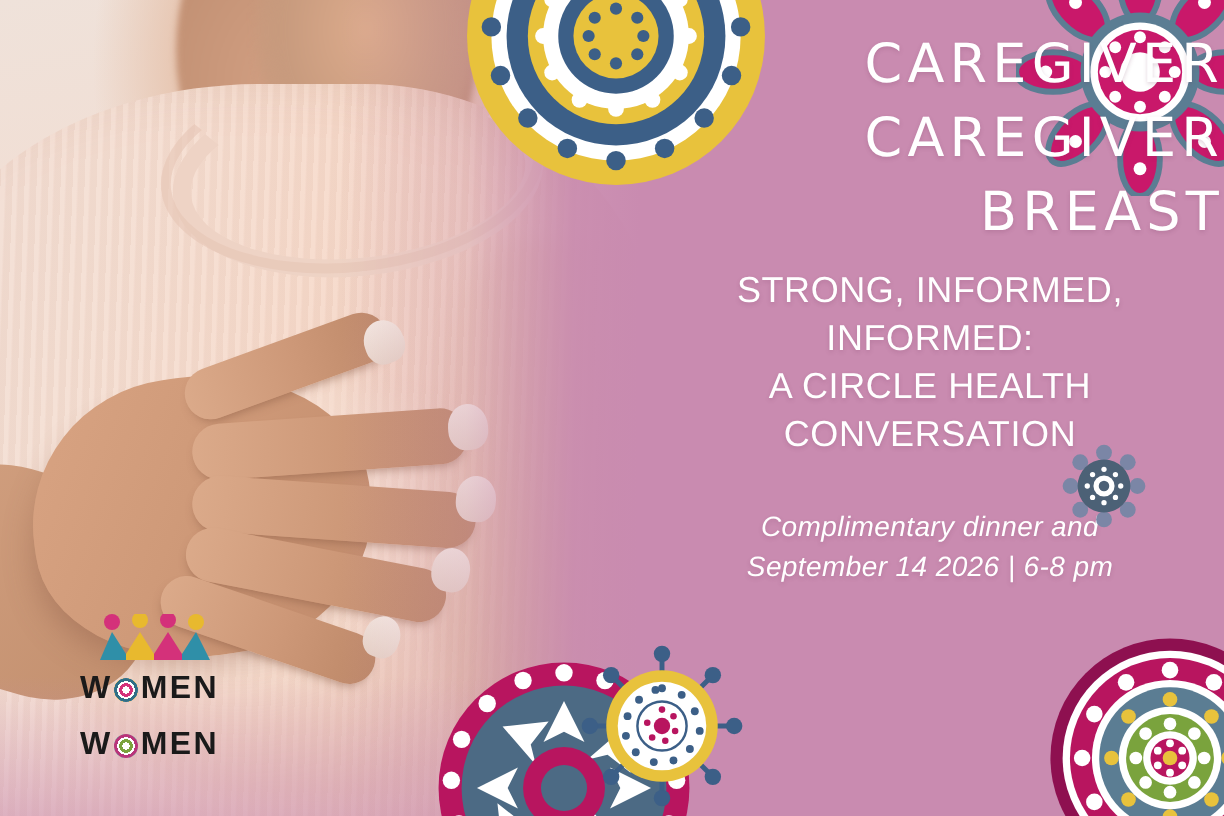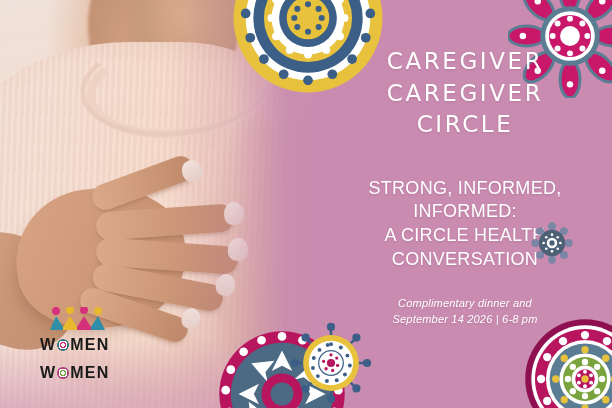--- a/index.html
+++ b/index.html
@@ -156,38 +156,39 @@
   }
   .logo-o.b{background:radial-gradient(circle,#fff 0 22%,#7aa33d 22% 40%,#fff 40% 52%,#b8357a 52% 70%,#2f6f86 70% 100%);}
 
   
   #textcol{
     position:absolute;left:318px;top:0;width:294px;height:408px;
     text-align:center;color:#ffffff;
     z-index:6;
   }
   #title{
-    margin-top:46px;
+    margin-top:15px;
     font-family:"DejaVu Sans", sans-serif;
-    font-size:23px;line-height:1.37;font-weight:400;
+    font-size:27px;line-height:1.37;font-weight:400;
     letter-spacing:2.6px;
     text-shadow:0 1px 2px rgba(120,60,95,.22);
+    text-align:right;
   }
   #subtitle{
-    margin-top:36px;
+    margin-top:8px;
     font-family:"Liberation Sans", sans-serif;
     font-size:18px;line-height:1.33;font-weight:400;
     letter-spacing:.3px;
     text-shadow:0 1px 2px rgba(120,60,95,.22);
   }
   #details{
     margin-top:24px;
     font-family:"Liberation Sans", sans-serif;
     font-style:italic;
-    font-size:11px;line-height:1.42;font-weight:400;
+    font-size:14px;line-height:1.42;font-weight:400;
     letter-spacing:.2px;
     text-shadow:0 1px 2px rgba(120,60,95,.22);
   }
 
   
   .mandala{position:absolute;}
   #m-topleft{left:232px;top:-58px;width:152px;height:152px;z-index:5;}
   #m-topright{left:508px;top:-26px;width:124px;height:124px;z-index:5;}
   #m-small{left:530px;top:221px;width:44px;height:44px;z-index:7;}
   #m-bottomcenter{left:218px;top:330px;width:128px;height:128px;z-index:5;}
@@ -534,21 +535,21 @@
           <circle cx="45" cy="47" r="1.6"></circle>
       </g>
       <circle cx="50" cy="50" r="3" fill="#e8c23c"></circle>
     </svg>
   </div>
 
   <div id="textcol">
     <div id="title">
       <div>CAREGIVER</div>
       <div>CAREGIVER</div>
-      <div>CIRCLE</div>
+      <div>BREAST</div>
     </div>
     <div id="subtitle">
       <div>STRONG, INFORMED,</div>
       <div>INFORMED:</div>
       <div>A CIRCLE HEALTH</div>
       <div>CONVERSATION</div>
     </div>
     <div id="details">
       <div>Complimentary dinner and</div>
       <div>September 14 2026 | 6-8 pm</div>

